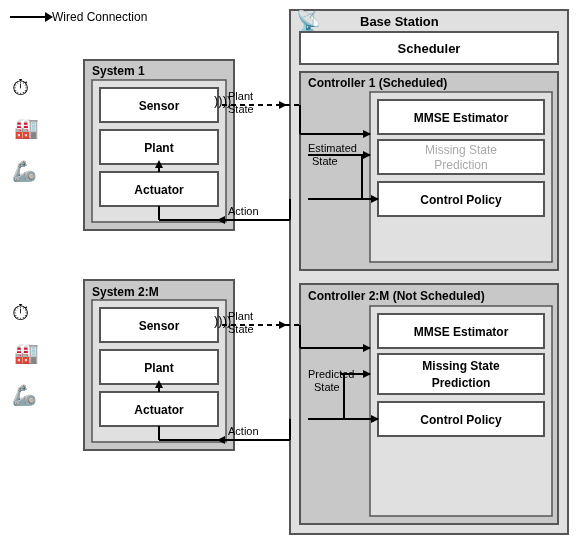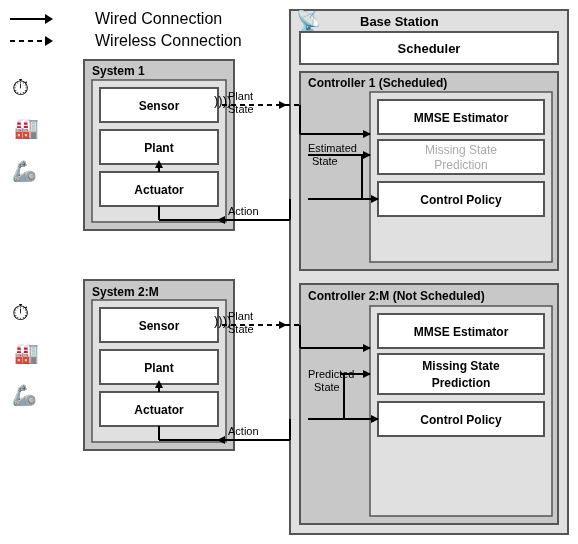--- a/index.html
+++ b/index.html
@@ -63,22 +63,21 @@
     .dashed-line::after {
       content: '';
       position: absolute;
       right: -1px;
       top: -4px;
       border-left: 8px solid #000;
       border-top: 5px solid transparent;
       border-bottom: 5px solid transparent;
     }
     .legend-text {
-      font-size: 16px;
-      margin-left: 43px;
+      font-size: 12px;
     }
 
     
     .arrow-right::after {
       content: '';
       position: absolute;
       right: -7px;
       top: -4px;
       border-left: 8px solid #000;
       border-top: 5px solid transparent;
@@ -90,26 +89,20 @@
 
 <div class="diagram-container">
 
   <div class="legend">
     <div class="legend-item">
       <div class="legend-line">
         <div class="solid-line arrow-right"></div>
       </div>
       <span class="legend-text">Wired Connection</span>
     </div>
-    <div class="legend-item">
-      <div class="legend-line">
-        <div class="dashed-line arrow-right"></div>
-      </div>
-      <span class="legend-text">Wireless Connection</span>
-    </div>
   </div>
 
   <svg width="578" height="544" style="position:absolute;top:0;left:0;">
 
     <rect x="290" y="10" width="278" height="524" fill="#e0e0e0" stroke="#555" stroke-width="2"></rect>
 
     <text x="360" y="26" font-family="Arial" font-size="13" font-weight="bold">Base Station</text>
 
     <text x="296" y="28" font-family="Arial" font-size="20">📡</text>
 

